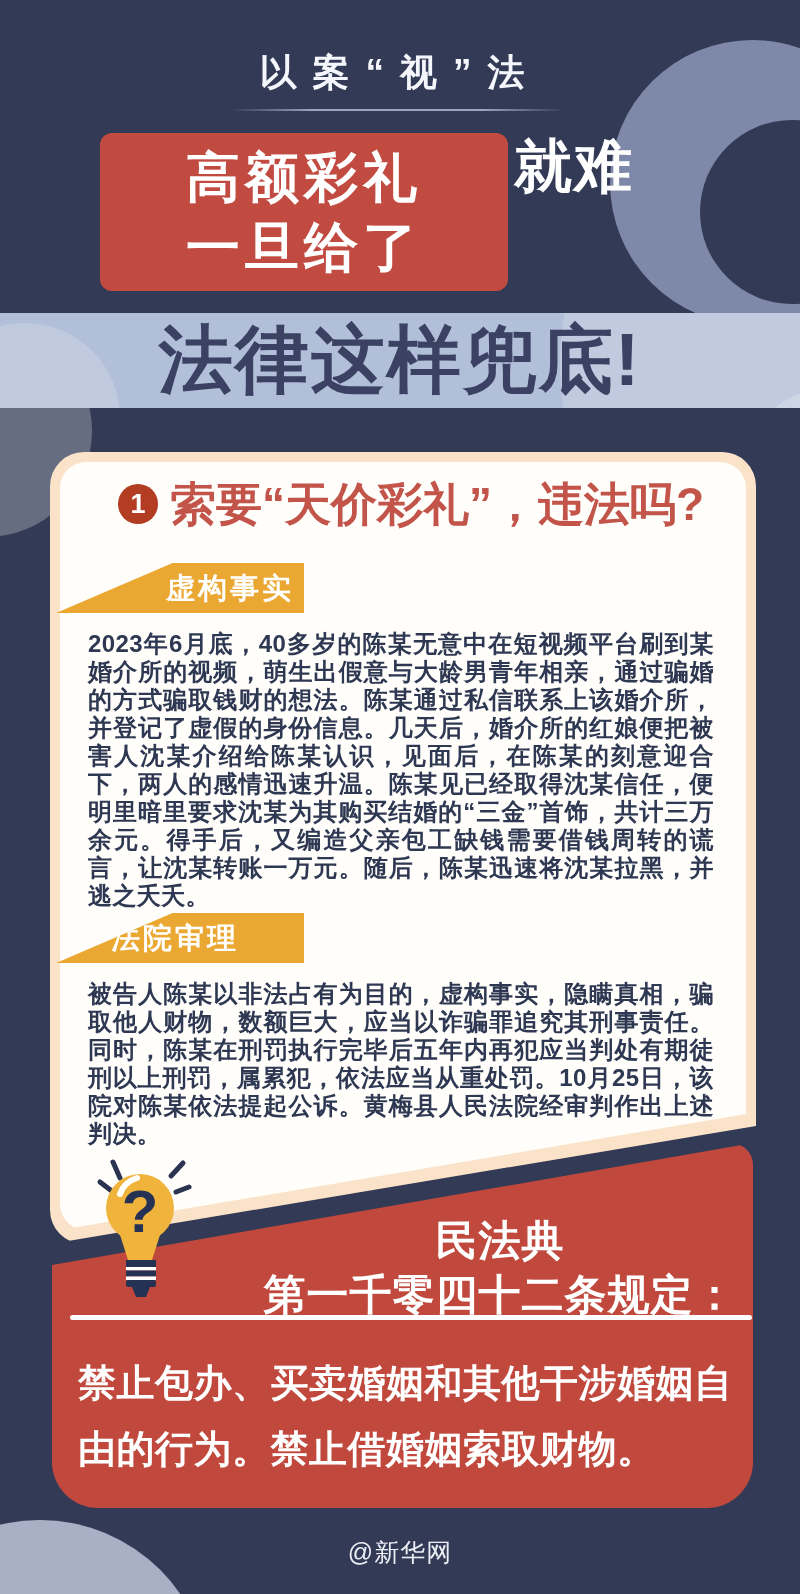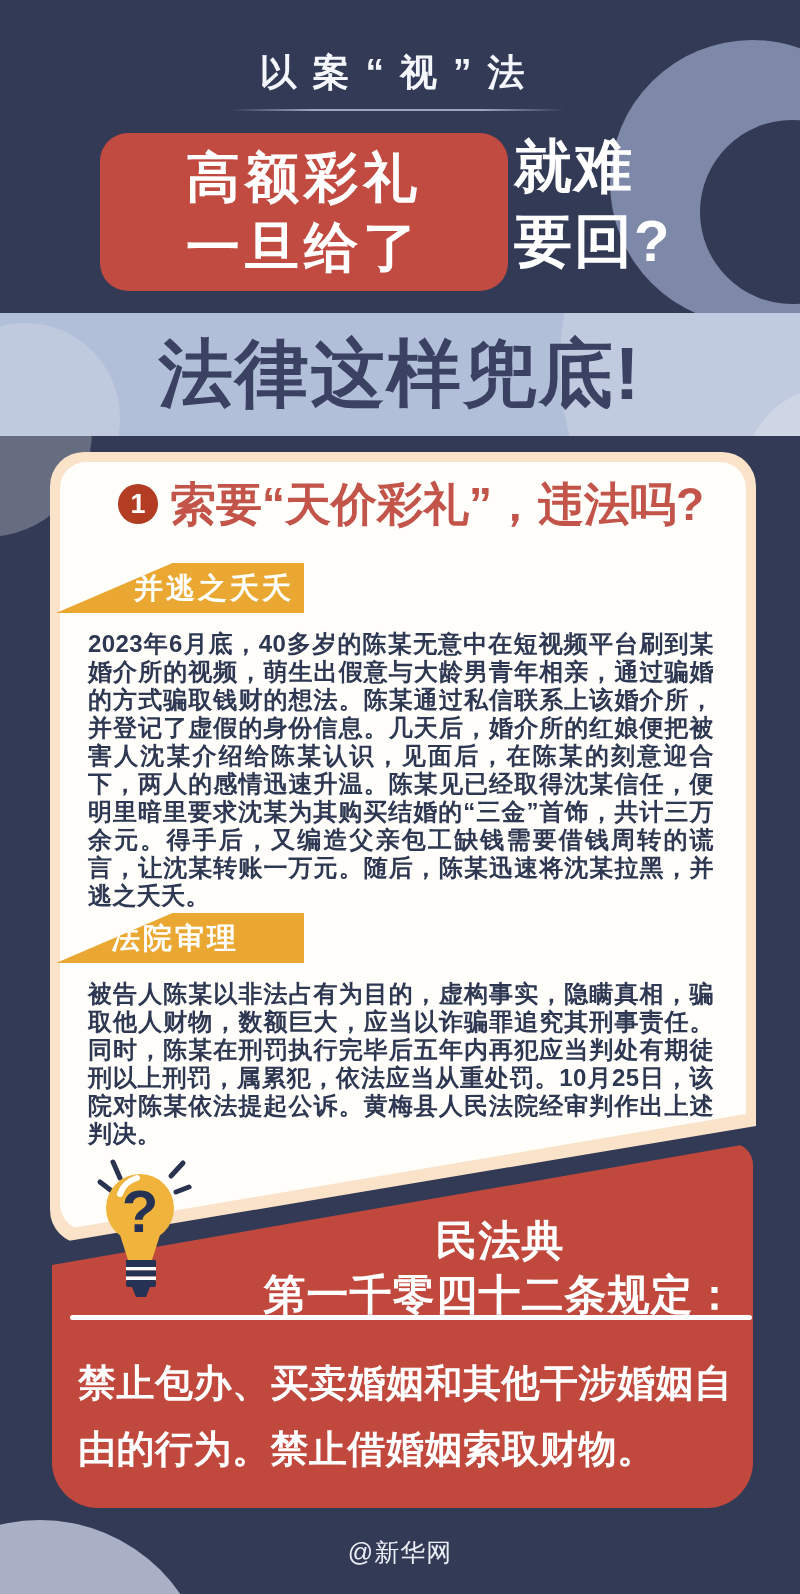--- a/index.html
+++ b/index.html
@@ -10,27 +10,27 @@
   
   .ring-outer{left:610px;top:40px;width:285px;height:285px;border-radius:50%;background:#7e88a8;z-index:0;}
   .ring-hole{left:700px;top:120px;width:184px;height:184px;border-radius:50%;background:#333a56;z-index:0;}
   .left-bubble{left:-120px;top:325px;width:212px;height:212px;border-radius:50%;background:rgba(255,255,255,0.26);z-index:1;}
   .footer-bubble{left:-130px;top:1520px;width:340px;height:340px;border-radius:50%;background:#a9b0c6;z-index:1;}
 
   
   .series-title{left:0;top:48px;width:800px;text-align:center;color:#f4f6fb;font-size:37px;font-weight:700;letter-spacing:16px;z-index:2;}
   .title-divider{left:230px;top:109px;width:335px;height:2px;z-index:2;
     background:linear-gradient(90deg,rgba(175,185,210,0),rgba(175,185,210,.85) 25%,rgba(175,185,210,.85) 75%,rgba(175,185,210,0));}
-  .hero-red-box{left:100px;top:133px;width:408px;height:158px;background:#c24b41;border-radius:28px;z-index:2;
+  .hero-red-box{left:100px;top:133px;width:408px;height:158px;background:#c24b41;border-radius:12px;z-index:2;
     display:flex;flex-direction:column;justify-content:center;align-items:center;}
   .hero-red-box div{color:#ffffff;font-size:54px;font-weight:900;line-height:70px;letter-spacing:5px;}
   .hero-right{left:514px;top:128px;z-index:2;color:#ffffff;font-size:58px;font-weight:900;line-height:75px;letter-spacing:2px;}
 
   
-  .banner{left:0;top:313px;width:800px;height:123px;background:#b2bfd8;overflow:hidden;z-index:2;
+  .banner{left:0;top:313px;width:800px;height:95px;background:#b2bfd8;overflow:hidden;z-index:2;
     display:flex;align-items:center;justify-content:center;}
   .banner .bub1{position:absolute;left:560px;top:-230px;width:560px;height:560px;border-radius:50%;background:rgba(255,255,255,0.20);}
   .banner .bub2{position:absolute;left:745px;top:75px;width:170px;height:170px;border-radius:50%;background:rgba(255,255,255,0.22);}
   .banner .bub3{position:absolute;left:-70px;top:10px;width:190px;height:190px;border-radius:50%;background:rgba(255,255,255,0.18);}
   .banner-title{position:relative;color:#3a4162;font-size:74px;font-weight:900;letter-spacing:2px;}
 
   
   .card-cream{left:50px;top:452px;width:706px;height:792px;background:#fbe3ca;border-radius:34px;z-index:2;
     clip-path:polygon(0 0,100% 0,100% calc(100% - 118px),0 100%);}
   .card-white{left:60px;top:462px;width:686px;height:768px;background:#fffefb;border-radius:26px;z-index:3;
@@ -79,37 +79,36 @@
 
   <div class="abs series-title">以案“视”法</div>
   <div class="abs title-divider"></div>
 
   <div class="abs hero-red-box">
     <div>高额彩礼</div>
     <div>一旦给了</div>
   </div>
   <div class="abs hero-right">
     <div>就难</div>
-    <div>要回?</div>
   </div>
 
   <div class="abs banner">
     <div class="bub1"></div>
     <div class="bub2"></div>
     <div class="bub3"></div>
     <div class="banner-title">法律这样兜底!</div>
   </div>
 
   <div class="abs card-cream"></div>
   <div class="abs card-white"></div>
 
   <div class="abs q-badge">1</div>
   <div class="abs q-title">索要“天价彩礼”，违法吗?</div>
 
-  <div class="abs flag-label label-1">并逃之夭夭</div>
+  <div class="abs flag-label label-1">虚构事实</div>
   <div class="abs body-para para-1">2023年6月底，40多岁的陈某无意中在短视频平台刷到某婚介所的视频，萌生出假意与大龄男青年相亲，通过骗婚的方式骗取钱财的想法。陈某通过私信联系上该婚介所，并登记了虚假的身份信息。几天后，婚介所的红娘便把被害人沈某介绍给陈某认识，见面后，在陈某的刻意迎合下，两人的感情迅速升温。陈某见已经取得沈某信任，便明里暗里要求沈某为其购买结婚的“三金”首饰，共计三万余元。得手后，又编造父亲包工缺钱需要借钱周转的谎言，让沈某转账一万元。随后，陈某迅速将沈某拉黑，并逃之夭夭。</div>
 
   <div class="abs flag-label label-2">法院审理</div>
   <div class="abs body-para para-2">被告人陈某以非法占有为目的，虚构事实，隐瞒真相，骗取他人财物，数额巨大，应当以诈骗罪追究其刑事责任。同时，陈某在刑罚执行完毕后五年内再犯应当判处有期徒刑以上刑罚，属累犯，依法应当从重处罚。10月25日，该院对陈某依法提起公诉。黄梅县人民法院经审判作出上述判决。</div>
 
   <div class="abs law-block"></div>
   <div class="abs law-heading">
     <div>民法典</div>
     <div>第一千零四十二条规定：</div>
   </div>

